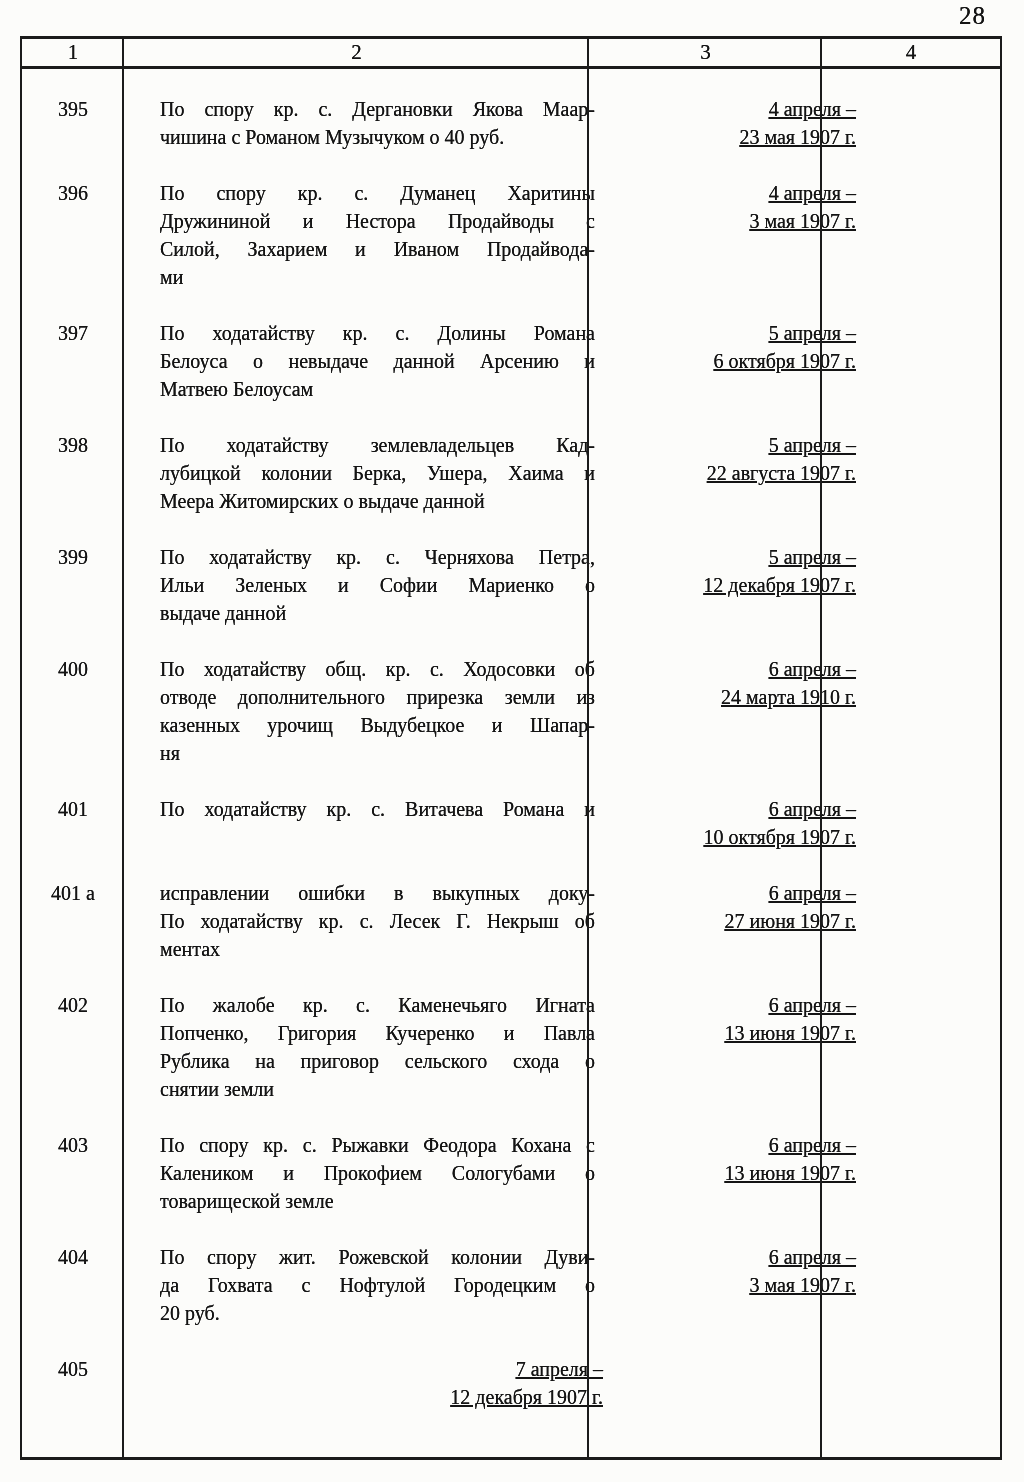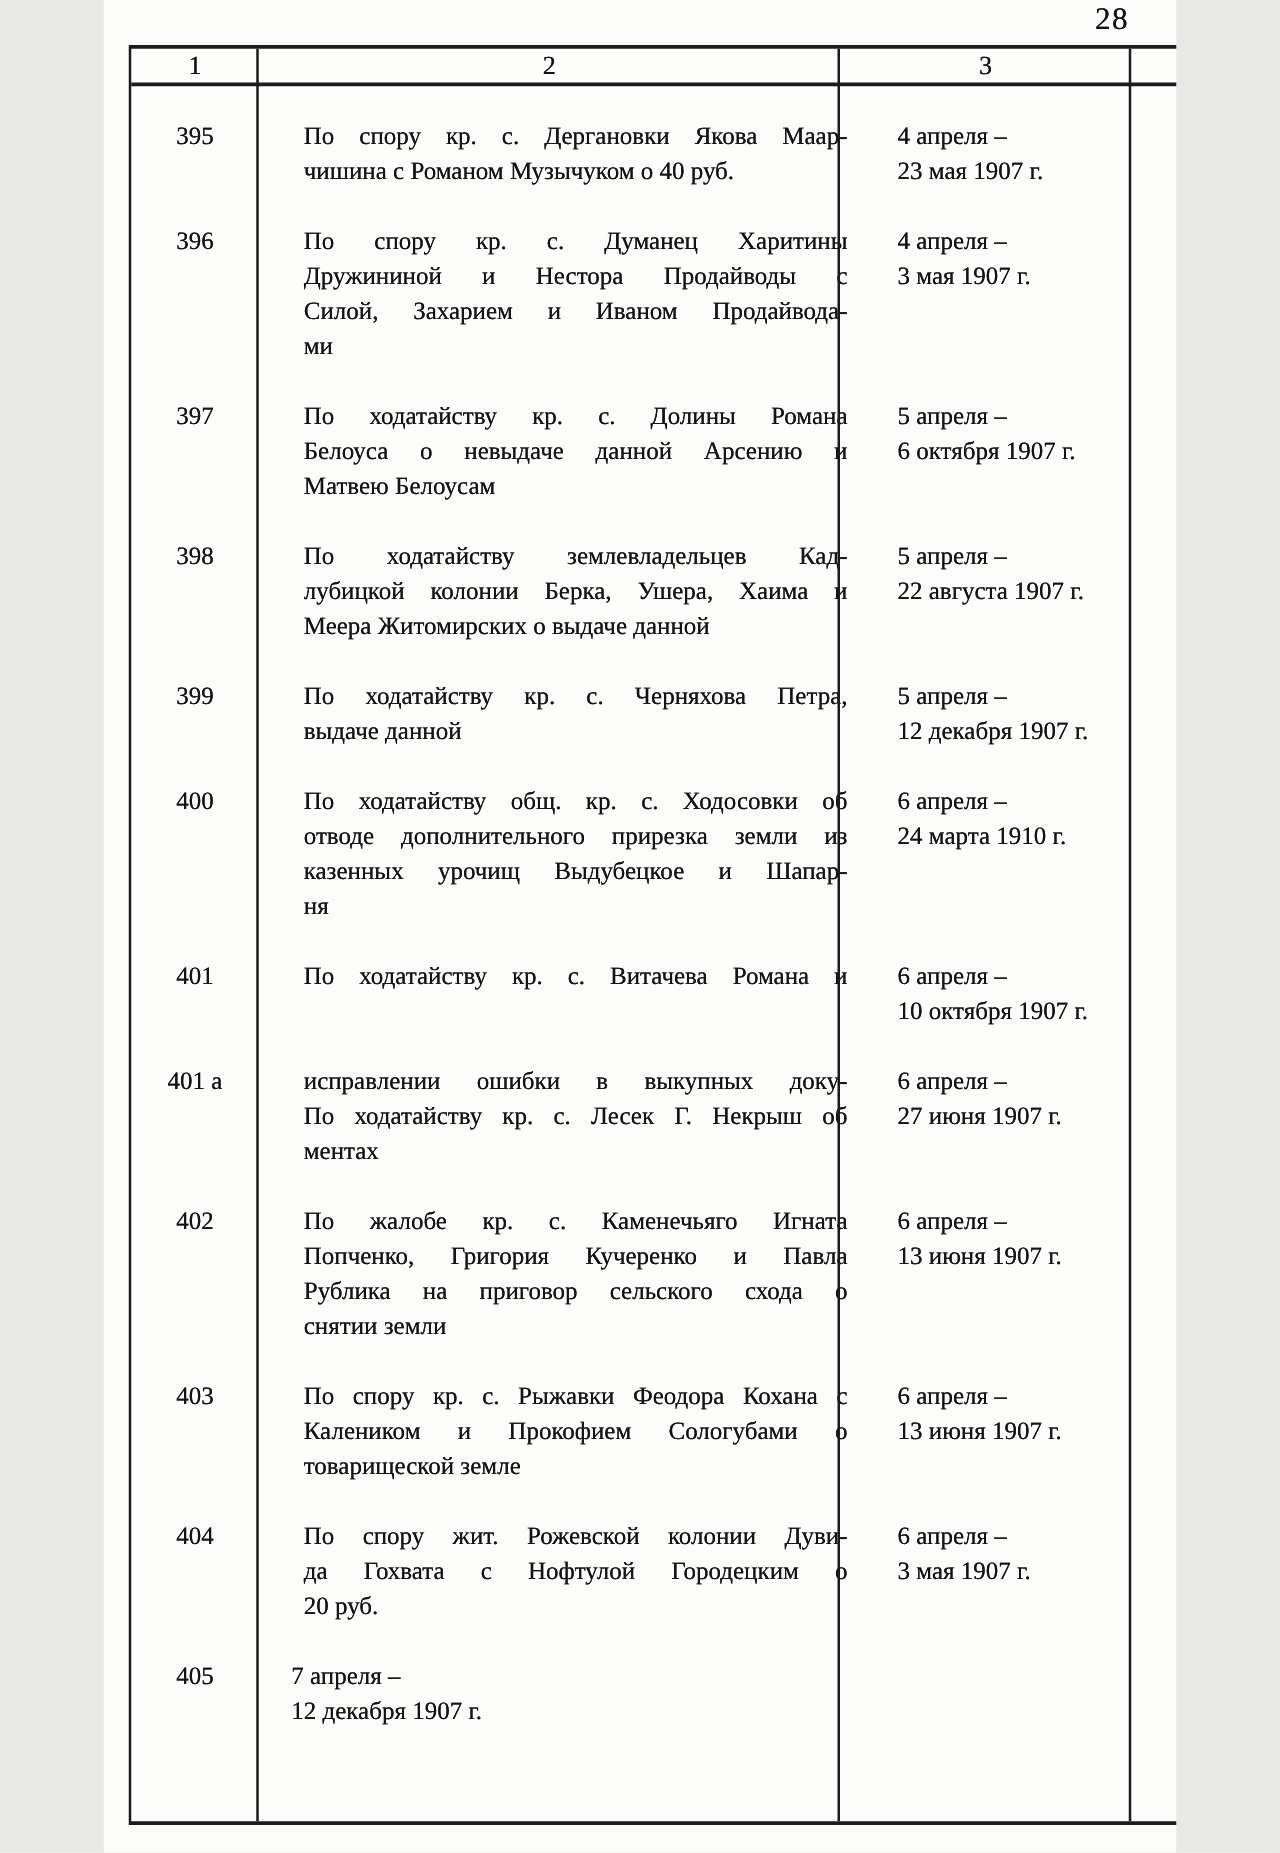--- a/index.html
+++ b/index.html
@@ -2,21 +2,21 @@
 <html><head>
 <meta charset="utf-8">
 <style>
   html, body {
     margin: 0;
     padding: 0;
     background: #e8e8e6;
   }
   .page {
     position: relative;
-    width: 858px;
+    width: 1024px;
     height: 1482px;
     margin: 0 auto;
     background: #fcfcfa;
     color: #141414;
     font-family: "Liberation Serif", "DejaVu Serif", serif;
     overflow: hidden;
   }
   .page-number {
     position: absolute;
     top: 2px;
@@ -80,22 +80,23 @@
   }
   .case-description .line {
     text-align: justify;
     text-align-last: justify;
   }
   .case-description .line.last {
     text-align: justify;
     text-align-last: auto;
   }
   .case-dates {
-    text-align: left;
+    text-align: right;
     padding: 0 6px;
+    text-decoration: underline;
   }
 </style>
 </head>
 <body>
 
 <div class="page">
 
   <div class="page-number">28</div>
 
   <div class="archive-table">
@@ -165,20 +166,21 @@
             <div>5 апреля –</div>
             <div>22 августа 1907 г.</div>
           </div>
     <div class="case-empty"></div>
   </div>
 
   <div class="case-row">
     <div class="case-number">399</div>
     <div class="case-description">
             <div class="line">По ходатайству кр. с. Черняхова Петра,</div>
+            <div class="line">Ильи Зеленых и Софии Мариенко о</div>
             <div class="line last">выдаче данной</div>
           </div>
     <div class="case-dates">
             <div>5 апреля –</div>
             <div>12 декабря 1907 г.</div>
           </div>
     <div class="case-empty"></div>
   </div>
 
   <div class="case-row">

